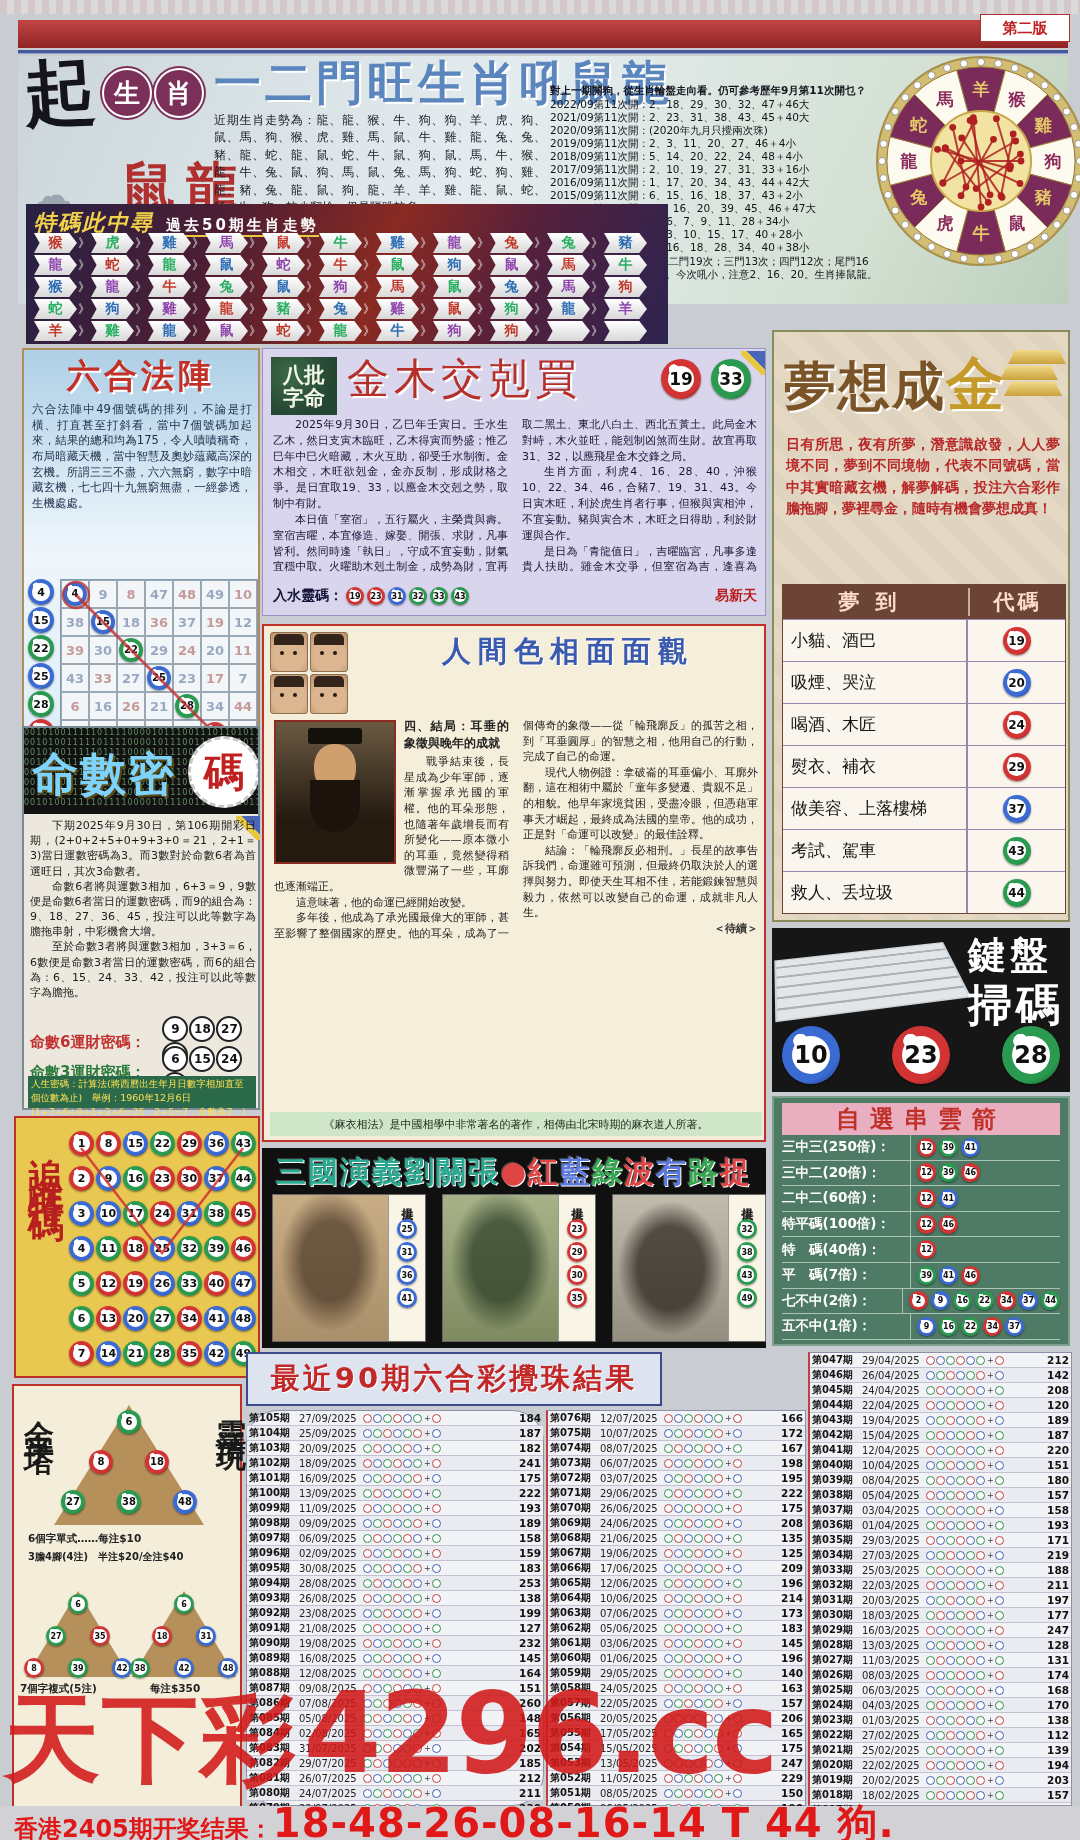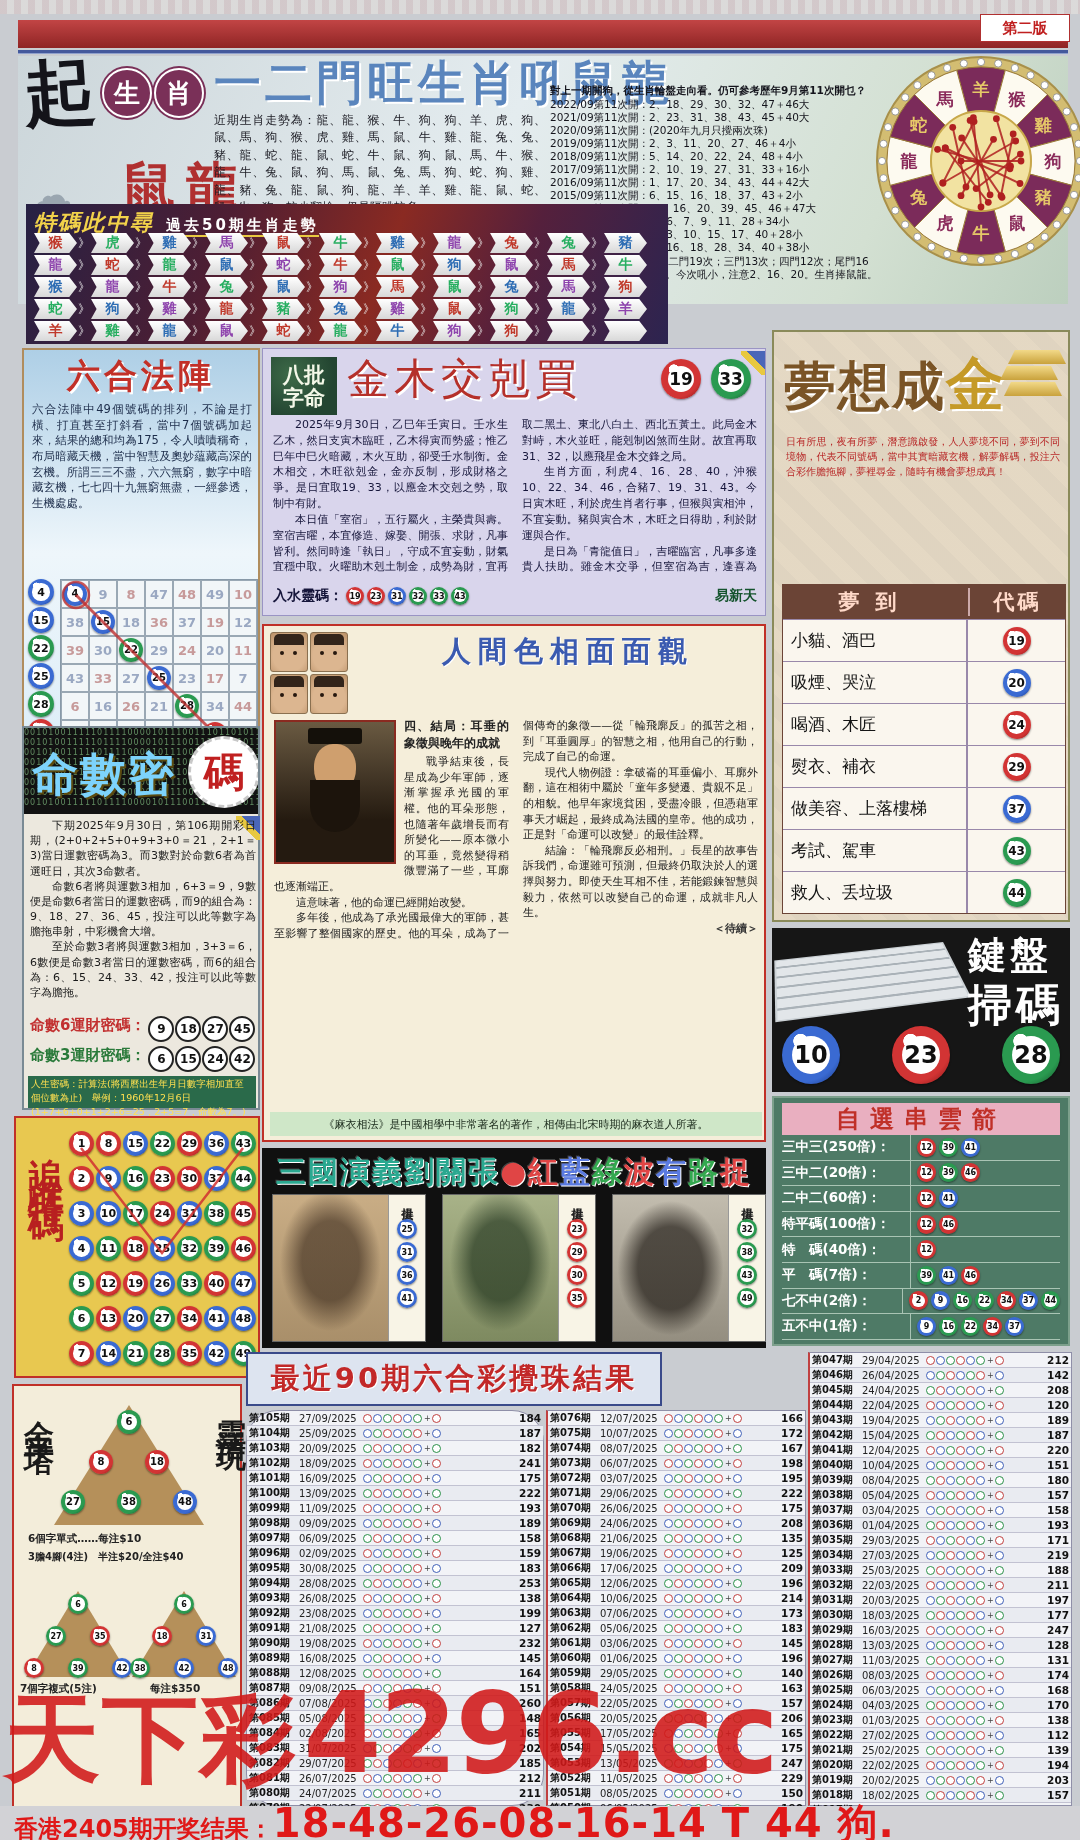--- a/index.html
+++ b/index.html
@@ -60,21 +60,21 @@
   #mingshu{left:22px;top:726px;width:238px;height:384px;border:2px solid #7a8a94;background:#ece8de;}
   #ms-head{position:relative;width:100%;height:86px;background:#121212;overflow:hidden;}
   .binline{position:absolute;left:0;width:300%;font-size:8px;color:#6a9a6a;letter-spacing:1px;opacity:.9;white-space:nowrap;}
   #ms-ta{position:absolute;left:8px;top:16px;font-size:46px;font-weight:bold;color:#7dd3fc;
          text-shadow:2px 2px 0 #5a4a10;letter-spacing:2px;}
   #ms-tb{position:absolute;left:164px;top:8px;width:66px;height:66px;background:#fff;border-radius:50%;
          border:3px dashed #c8c8c8;display:flex;align-items:center;justify-content:center;
          font-size:40px;font-weight:bold;color:#c02020;}
   #ms-text{left:6px;top:90px;width:226px;font-size:11px;line-height:1.38;text-align:justify;color:#1a1a1a;}
   #ms-text p{margin:0;text-indent:2em;}
-  .msline{position:absolute;left:6px;display:flex;gap:2px;}
+  .msline{position:absolute;left:6px;display:flex;align-items:center;gap:16px;}
   .mslabel{font-size:15px;font-weight:bold;letter-spacing:0px;white-space:nowrap;}
   #ms6 .mslabel{color:#c23030;} #ms3 .mslabel{color:#2a7a3a;}
   .wball{width:22px;height:22px;border-radius:50%;background:#fff;border:2px solid #222;color:#111;
          font-size:12px;font-weight:bold;display:inline-flex;align-items:center;justify-content:center;margin-left:1px;}
   #ms-note{left:4px;top:348px;width:228px;height:32px;background:#2a6a4a;color:#ffe050;font-size:9.5px;
            line-height:1.45;padding:1px 3px;box-sizing:border-box;}
   
   #zhuizong{left:14px;top:1116px;width:246px;height:262px;background:#e8c850;border:2px solid #c03028;}
   #zz-label{left:6px;top:12px;writing-mode:vertical-rl;font-size:36px;font-weight:bold;color:#b82020;
             letter-spacing:16px;font-family:"DejaVu Serif","Liberation Serif",serif;}
@@ -101,21 +101,21 @@
             font-family:"DejaVu Serif","Liberation Serif",serif;}
   #jm-title{left:84px;top:2px;font-size:42px;font-weight:normal;color:#b5302a;letter-spacing:5px;
             text-shadow:2px 2px 0 #fff;font-family:"DejaVu Serif","Liberation Serif",serif;white-space:nowrap;}
   #jm-balls{left:398px;top:10px;display:flex;gap:10px;}
   #jm-corner{left:478px;top:2px;}
   #jm-text{left:10px;top:68px;width:484px;height:168px;columns:2;column-gap:14px;
            font-size:11px;line-height:1.44;text-align:justify;color:#15153a;overflow:hidden;}
   #jm-text p{margin:0;text-indent:2em;}
   #jm-tail{left:10px;top:238px;width:484px;display:flex;align-items:center;gap:3px;}
   #jm-taillabel{font-size:14px;font-weight:bold;color:#15153a;}
-  #jm-author{margin-left:auto;font-size:14px;font-weight:bold;color:#14532d;}
+  #jm-author{margin-left:auto;font-size:14px;font-weight:bold;color:#b91c1c;}
   
   #mayi{left:262px;top:624px;width:504px;height:518px;background:#f5eeda;border:2px solid #c03028;}
   #my-faces{left:6px;top:6px;display:grid;grid-template-columns:38px 38px;grid-auto-rows:40px;gap:2px;}
   .face{position:relative;background:radial-gradient(circle at 50% 60%,#dcb690 0 55%,#b98f66);border:1px solid #8a7050;border-radius:3px;}
   .face::before{content:"";position:absolute;top:1px;left:3px;right:3px;height:11px;background:#32241a;border-radius:5px 5px 0 0;}
   .face::after{content:"";position:absolute;top:18px;left:9px;width:4px;height:4px;border-radius:50%;background:#26180f;box-shadow:13px 0 #26180f;}
   #my-kicker{left:110px;top:6px;width:388px;text-align:center;font-size:29px;font-weight:bold;color:#3a5ab0;
              letter-spacing:7px;text-shadow:1px 1px 0 #fff;white-space:nowrap;}
   #my-title{left:110px;top:48px;width:388px;text-align:center;font-size:22px;font-weight:bold;color:#b03028;letter-spacing:1px;}
   #my-text{left:10px;top:92px;width:484px;height:384px;columns:2;column-gap:14px;font-size:11px;
@@ -147,21 +147,21 @@
   
   #dream{left:772px;top:330px;width:298px;height:592px;border:2px solid #8a8a5a;
          background:repeating-linear-gradient(45deg,rgba(170,140,95,.10) 0 16px,rgba(120,95,60,.10) 16px 32px),#ebe1cf;}
   #dr-title{left:10px;top:14px;font-size:52px;font-weight:bold;white-space:nowrap;
             font-family:"DejaVu Serif","Liberation Serif",serif;}
   #dr-ta{color:#7a5426;text-shadow:2px 2px 0 #fff;letter-spacing:2px;}
   #dr-tb{color:#c59a28;text-shadow:2px 2px 0 #fff;font-size:58px;}
   #goldbars{left:226px;top:22px;width:64px;height:54px;}
   #goldbars span{position:absolute;width:58px;height:14px;background:linear-gradient(#f2d988,#c9a23c);
                  clip-path:polygon(12% 0,88% 0,100% 100%,0 100%);box-shadow:0 1px 1px rgba(0,0,0,.4);}
-  #dr-intro{left:12px;top:102px;width:274px;font-size:10px;font-weight:normal;color:#b82828;line-height:1.52;text-align:justify;}
+  #dr-intro{left:12px;top:102px;width:274px;font-size:14px;font-weight:bold;color:#b82828;line-height:1.52;text-align:justify;}
   #dr-table{left:8px;top:252px;width:282px;background:#faf6ee;border:1px solid #6b4436;}
   #dr-thead{display:flex;background:#6b4436;color:#ffd9c9;font-size:21px;font-weight:bold;height:34px;align-items:center;}
   #dr-thead .c1{width:185px;text-align:center;letter-spacing:16px;border-right:2px solid #caa;}
   #dr-thead .c2{flex:1;text-align:center;letter-spacing:3px;}
   .drow{display:flex;align-items:center;height:41px;border-top:1px solid #98a;}
   .drow .ditem{width:185px;padding-left:8px;font-size:17px;color:#151515;box-sizing:border-box;border-right:2px solid #98a;height:100%;display:flex;align-items:center;}
   .drow .dcode{flex:1;display:flex;justify-content:center;}
   
   #kb{left:772px;top:928px;width:298px;height:164px;background:#161616;}
   #kb-art{left:4px;top:6px;width:180px;height:84px;transform:perspective(420px) rotateX(48deg) rotateZ(-10deg);

